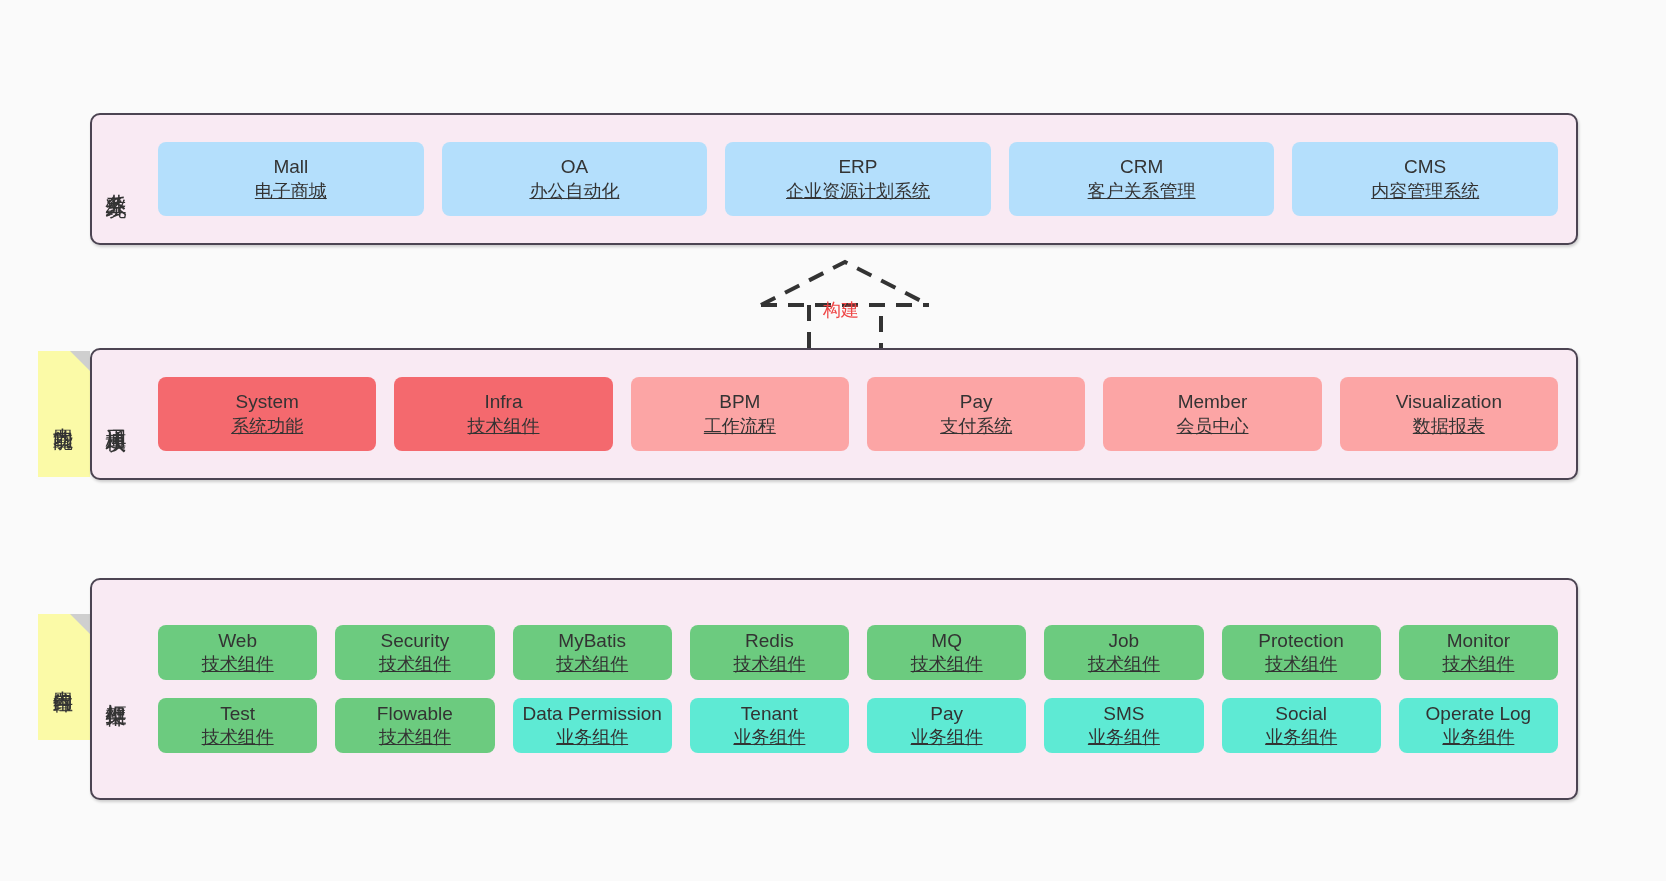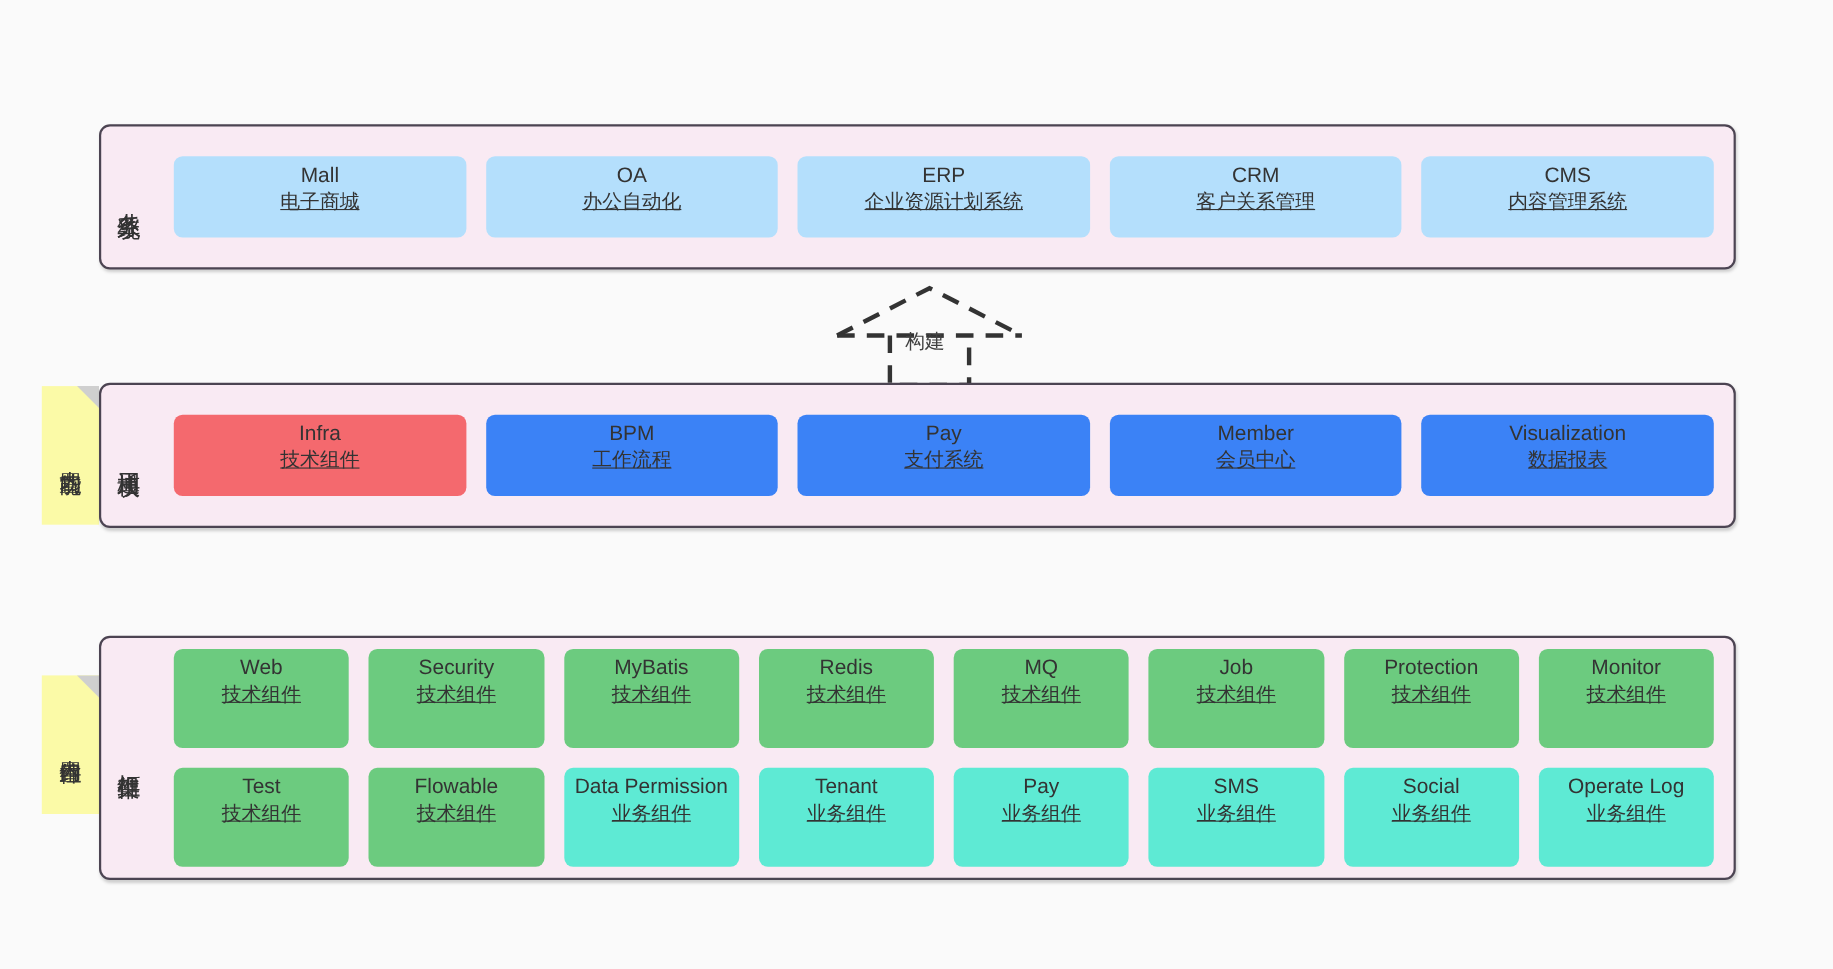--- a/index.html
+++ b/index.html
@@ -65,43 +65,44 @@
 
   
   .box {
     flex: 1 1 0;
     min-width: 0;
     box-sizing: border-box;
     border-radius: 8px;
     display: flex;
     flex-direction: column;
     align-items: center;
+    justify-content: center;
     text-align: center;
     color: #333333;
     padding: 6px 4px;
     line-height: 1.28;
   }
   .box .t1 { font-size: 19px; }
   .box .t2 { font-size: 18px; text-decoration: underline; }
 
   .box.blue   { background: #b4dffc; }
   .box.red    { background: #f4696e; }
-  .box.pink   { background: #3b82f6; }
+  .box.pink   { background: #fca5a5; }
   .box.green  { background: #6ccb7f; }
   .box.mint   { background: #5eead4; }
 
   
   #layer-business { left: 90px;  top: 113px; width: 1488px; height: 132px; }
   #layer-business .box { height: 74px; }
 
   #layer-common   { left: 90px;  top: 348px; width: 1488px; height: 132px; }
   #layer-common .box { height: 74px; }
 
   #layer-framework{ left: 90px;  top: 578px; width: 1488px; height: 222px; }
-  #layer-framework .box { height: 90px; }
+  #layer-framework .box { height: 55px; }
 
   
   .sticky {
     position: absolute;
     width: 52px;
     background: #fbfaa7;
     font-size: 20px;
     letter-spacing: 1px;
     color: #333333;
     display: flex;
@@ -132,21 +133,21 @@
     height: 95px;
   }
   #connector-build     { left: 757px; top: 258px; }
   #connector-implement { left: 770px; top: 488px; }
 
   .connector svg { display: block; overflow: visible; }
 
   .connector .conn-label {
     position: absolute;
     font-size: 18px;
-    color: #404040;
+    color: #ef4444;
     background: transparent;
     white-space: nowrap;
     left: 66px;
     top: 40px;
   }
 </style>
 </head>
 <body>
 
 <div id="canvas">
@@ -191,20 +192,24 @@
   <div class="sticky" id="sticky-common">
     <span class="fold"></span>
     <span>内置功能</span>
   </div>
 
   <div class="layer" id="layer-common">
     <div class="layer-label">通用模块</div>
     <div class="layer-body">
       <div class="row">
         <div class="box red">
+          <span class="t1">System</span>
+          <span class="t2">系统功能</span>
+        </div>
+        <div class="box red">
           <span class="t1">Infra</span>
           <span class="t2">技术组件</span>
         </div>
         <div class="box pink">
           <span class="t1">BPM</span>
           <span class="t2">工作流程</span>
         </div>
         <div class="box pink">
           <span class="t1">Pay</span>
           <span class="t2">支付系统</span>

